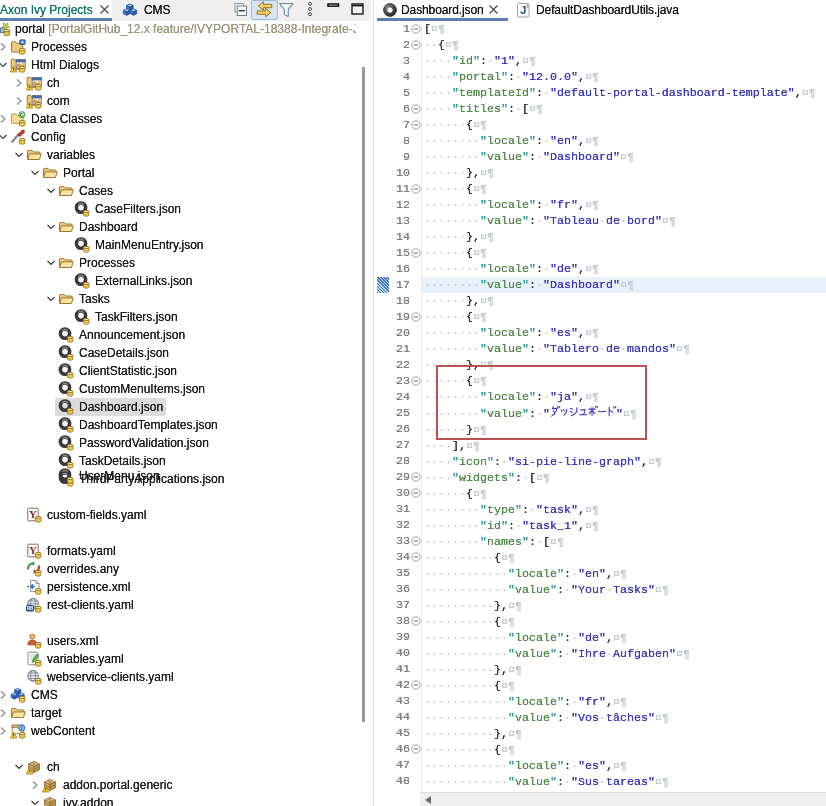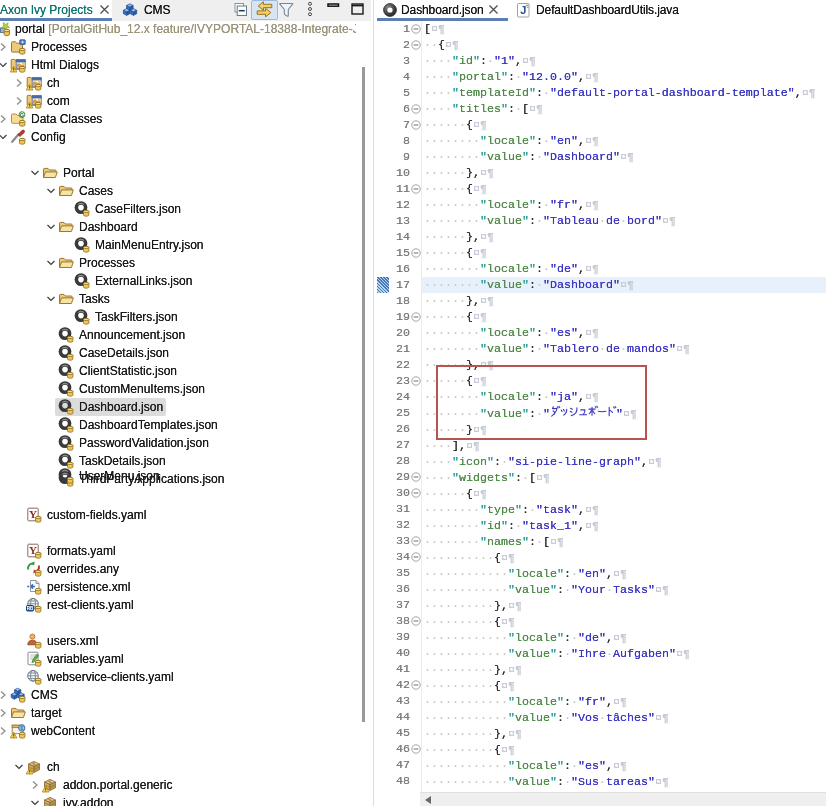--- a/index.html
+++ b/index.html
@@ -280,20 +280,34 @@
           <svg width="16" height="16" viewBox="0 0 16 16">
             <path d="M2.2 12.8 L8.6 5.2" stroke="#8a8a8a" stroke-width="2.2" stroke-linecap="round"></path>
             <path d="M8 5.8 L11.8 1.6 q1.6-1 2.4-.2 q.8.8-.2 2.4 L9.8 7.6 Z" fill="#c0392b" stroke="#7c241a" stroke-width="0.7"></path>
             <g>
               <path d="M9.5 10.5 q0-1.1 2.7-1.1 q2.7 0 2.7 1.1 v3.6 q0 1.1-2.7 1.1 q-2.7 0-2.7-1.1 Z" fill="#f0c64f" stroke="#8d6e20" stroke-width="0.8"></path>
               <ellipse cx="12.2" cy="10.5" rx="2.7" ry="1.1" fill="#fbe290" stroke="#8d6e20" stroke-width="0.8"></ellipse>
             </g>
           </svg>
         </span>
         <span class="tl" style="left:31px">Config</span>
+      </div>
+      <div class="trow" style="top:125px">
+        <span class="ar" style="left:14px">
+          <svg width="10" height="10" viewBox="0 0 10 10">
+            <path d="M1.5 3 L5 6.5 L8.5 3" fill="none" stroke="#3c3c3c" stroke-width="1.2"></path>
+          </svg>
+        </span>
+        <span class="ti" style="left:26px">
+          <svg width="16" height="16" viewBox="0 0 16 16">
+            <path d="M1.5 12.5 V4.2 Q1.5 3.4 2.3 3.4 H6 L7.6 5 H13.2 Q14 5 14 5.8 V7.2" fill="#eec878" stroke="#9a7832"></path>
+            <path d="M1.5 12.5 L3.5 6.9 H15.3 L13.4 12.5 Z" fill="#f7e3a2" stroke="#9a7832"></path>
+          </svg>
+        </span>
+        <span class="tl" style="left:47px">variables</span>
       </div>
       <div class="trow" style="top:143px">
         <span class="ar" style="left:30px">
           <svg width="10" height="10" viewBox="0 0 10 10">
             <path d="M1.5 3 L5 6.5 L8.5 3" fill="none" stroke="#3c3c3c" stroke-width="1.2"></path>
           </svg>
         </span>
         <span class="ti" style="left:42px">
           <svg width="16" height="16" viewBox="0 0 16 16">
             <path d="M1.5 12.5 V4.2 Q1.5 3.4 2.3 3.4 H6 L7.6 5 H13.2 Q14 5 14 5.8 V7.2" fill="#eec878" stroke="#9a7832"></path>

